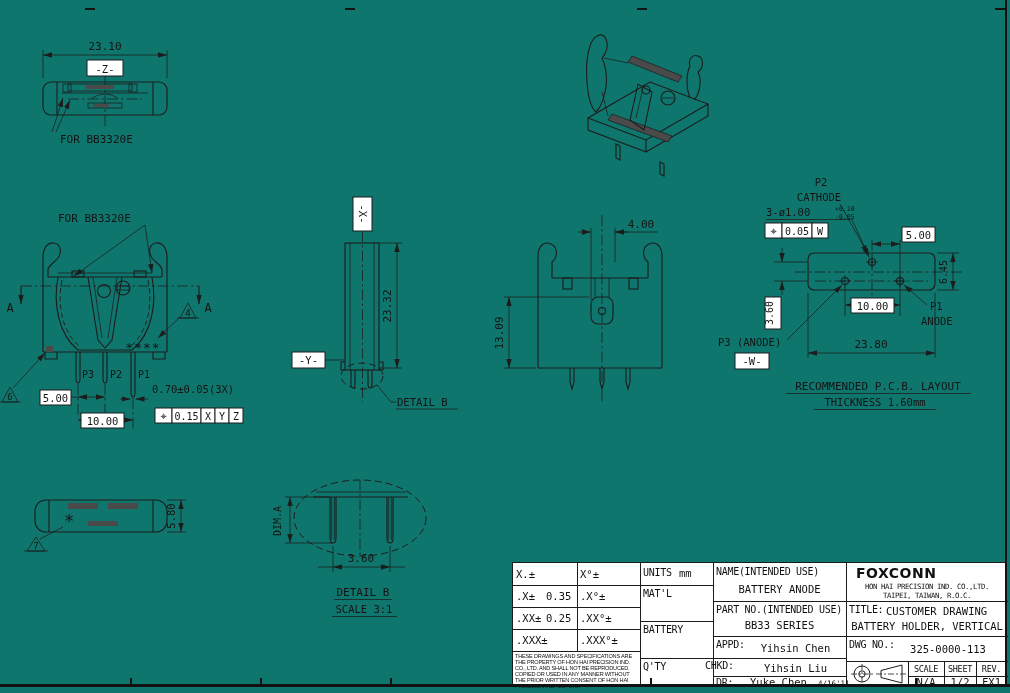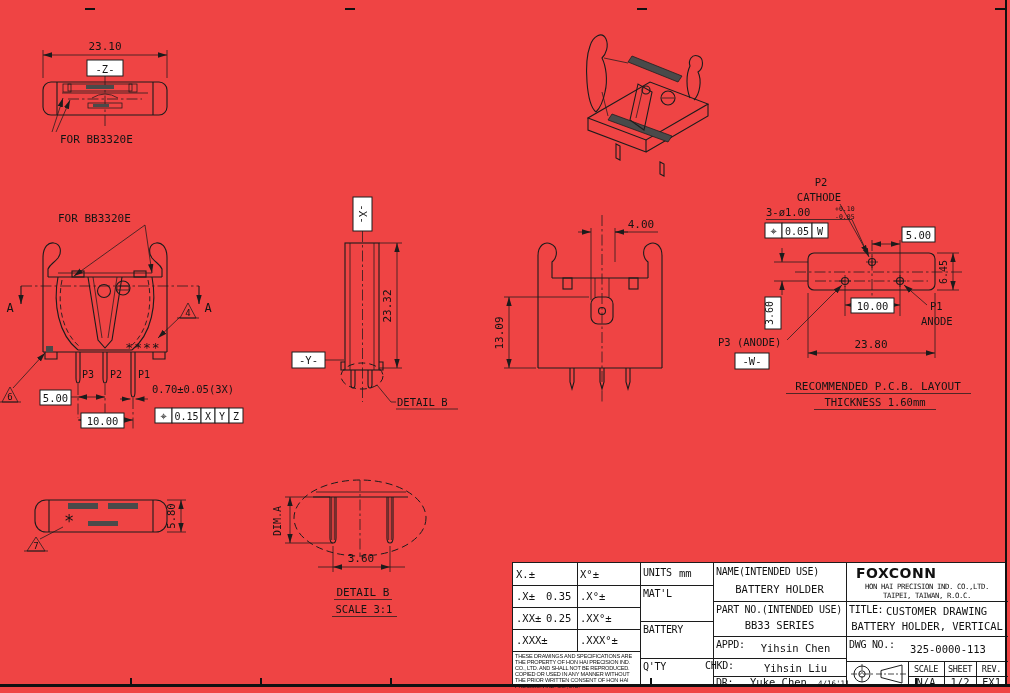--- a/index.html
+++ b/index.html
@@ -1,16 +1,16 @@
 <!DOCTYPE html>
 <html><head>
 <meta charset="utf-8">
 <style>
   html,body{margin:0;padding:0;background:#e8e8e8;}
-  #sheet{position:relative;width:1010px;height:693px;background:#ef4444;overflow:hidden;
+  #sheet{position:relative;width:1010px;height:693px;background:#0f766e;overflow:hidden;
          font-family:"DejaVu Sans Mono","DejaVu Sans",monospace;color:#111;}
   svg text{font-family:"DejaVu Sans Mono","DejaVu Sans",monospace;fill:#141414;}
   .ln{stroke:#1c1c1c;stroke-width:1.1;fill:none;stroke-linecap:butt;}
   .thin{stroke:#1c1c1c;stroke-width:0.75;fill:none;}
   .cl{stroke:#1c1c1c;stroke-width:0.75;fill:none;stroke-dasharray:11 3 2.5 3;}
   .hid{stroke:#1c1c1c;stroke-width:0.9;fill:none;stroke-dasharray:5 3.2;}
   .det{stroke:#1c1c1c;stroke-width:1.0;fill:none;stroke-dasharray:7 4;}
   .dimbox{fill:#fff;stroke:#1c1c1c;stroke-width:1;}
   .cell{fill:#fff;stroke:#1c1c1c;stroke-width:1;}
   .darkbar{fill:#4a4a4a;stroke:none;}
@@ -375,21 +375,21 @@
   <div class="abs val" style="left:67px;top:71px">.XXX°±</div>
   <div class="abs" id="legal" style="left:0;top:88px;width:126px;height:36px">THESE DRAWINGS AND SPECIFICATIONS ARE THE PROPERTY OF HON HAI PRECISION IND. CO., LTD. AND SHALL NOT BE REPRODUCED. COPIED OR USED IN ANY MANNER WITHOUT THE PRIOR WRITTEN CONSENT OF HON HAI PRECISION IND. CO., LTD.</div>
 
   <div class="abs lab" style="left:130px;top:4px">UNITS</div>
   <div class="abs val" style="left:166px;top:4px">mm</div>
   <div class="abs lab" style="left:130px;top:25px">MAT'L</div>
   <div class="abs lab" style="left:130px;top:61px">BATTERY</div>
   <div class="abs lab" style="left:130px;top:98px">Q'TY</div>
 
   <div class="abs lab" style="left:203px;top:3px">NAME(INTENDED USE)</div>
-  <div class="abs val ctr" style="left:200px;top:20px;width:133px">BATTERY HOLDER</div>
+  <div class="abs val ctr" style="left:200px;top:20px;width:133px">BATTERY ANODE</div>
   <div class="abs lab" style="left:203px;top:41px">PART NO.(INTENDED USE)</div>
   <div class="abs val ctr" style="left:200px;top:56px;width:133px">BB33 SERIES</div>
   <div class="abs lab" style="left:203px;top:76px">APPD:</div>
   <div class="abs val ctr" style="left:235px;top:79px;width:95px">Yihsin Chen</div>
   <div class="abs lab" style="left:192px;top:97px">CHKD:</div>
   <div class="abs val ctr" style="left:235px;top:99px;width:95px">Yihsin Liu</div>
   <div class="abs lab" style="left:203px;top:114px">DR:</div>
   <div class="abs val" style="left:237px;top:113px">Yuke Chen</div>
   <div class="abs" style="left:305px;top:116px;font-size:7.5px">4/16'11</div>
 

